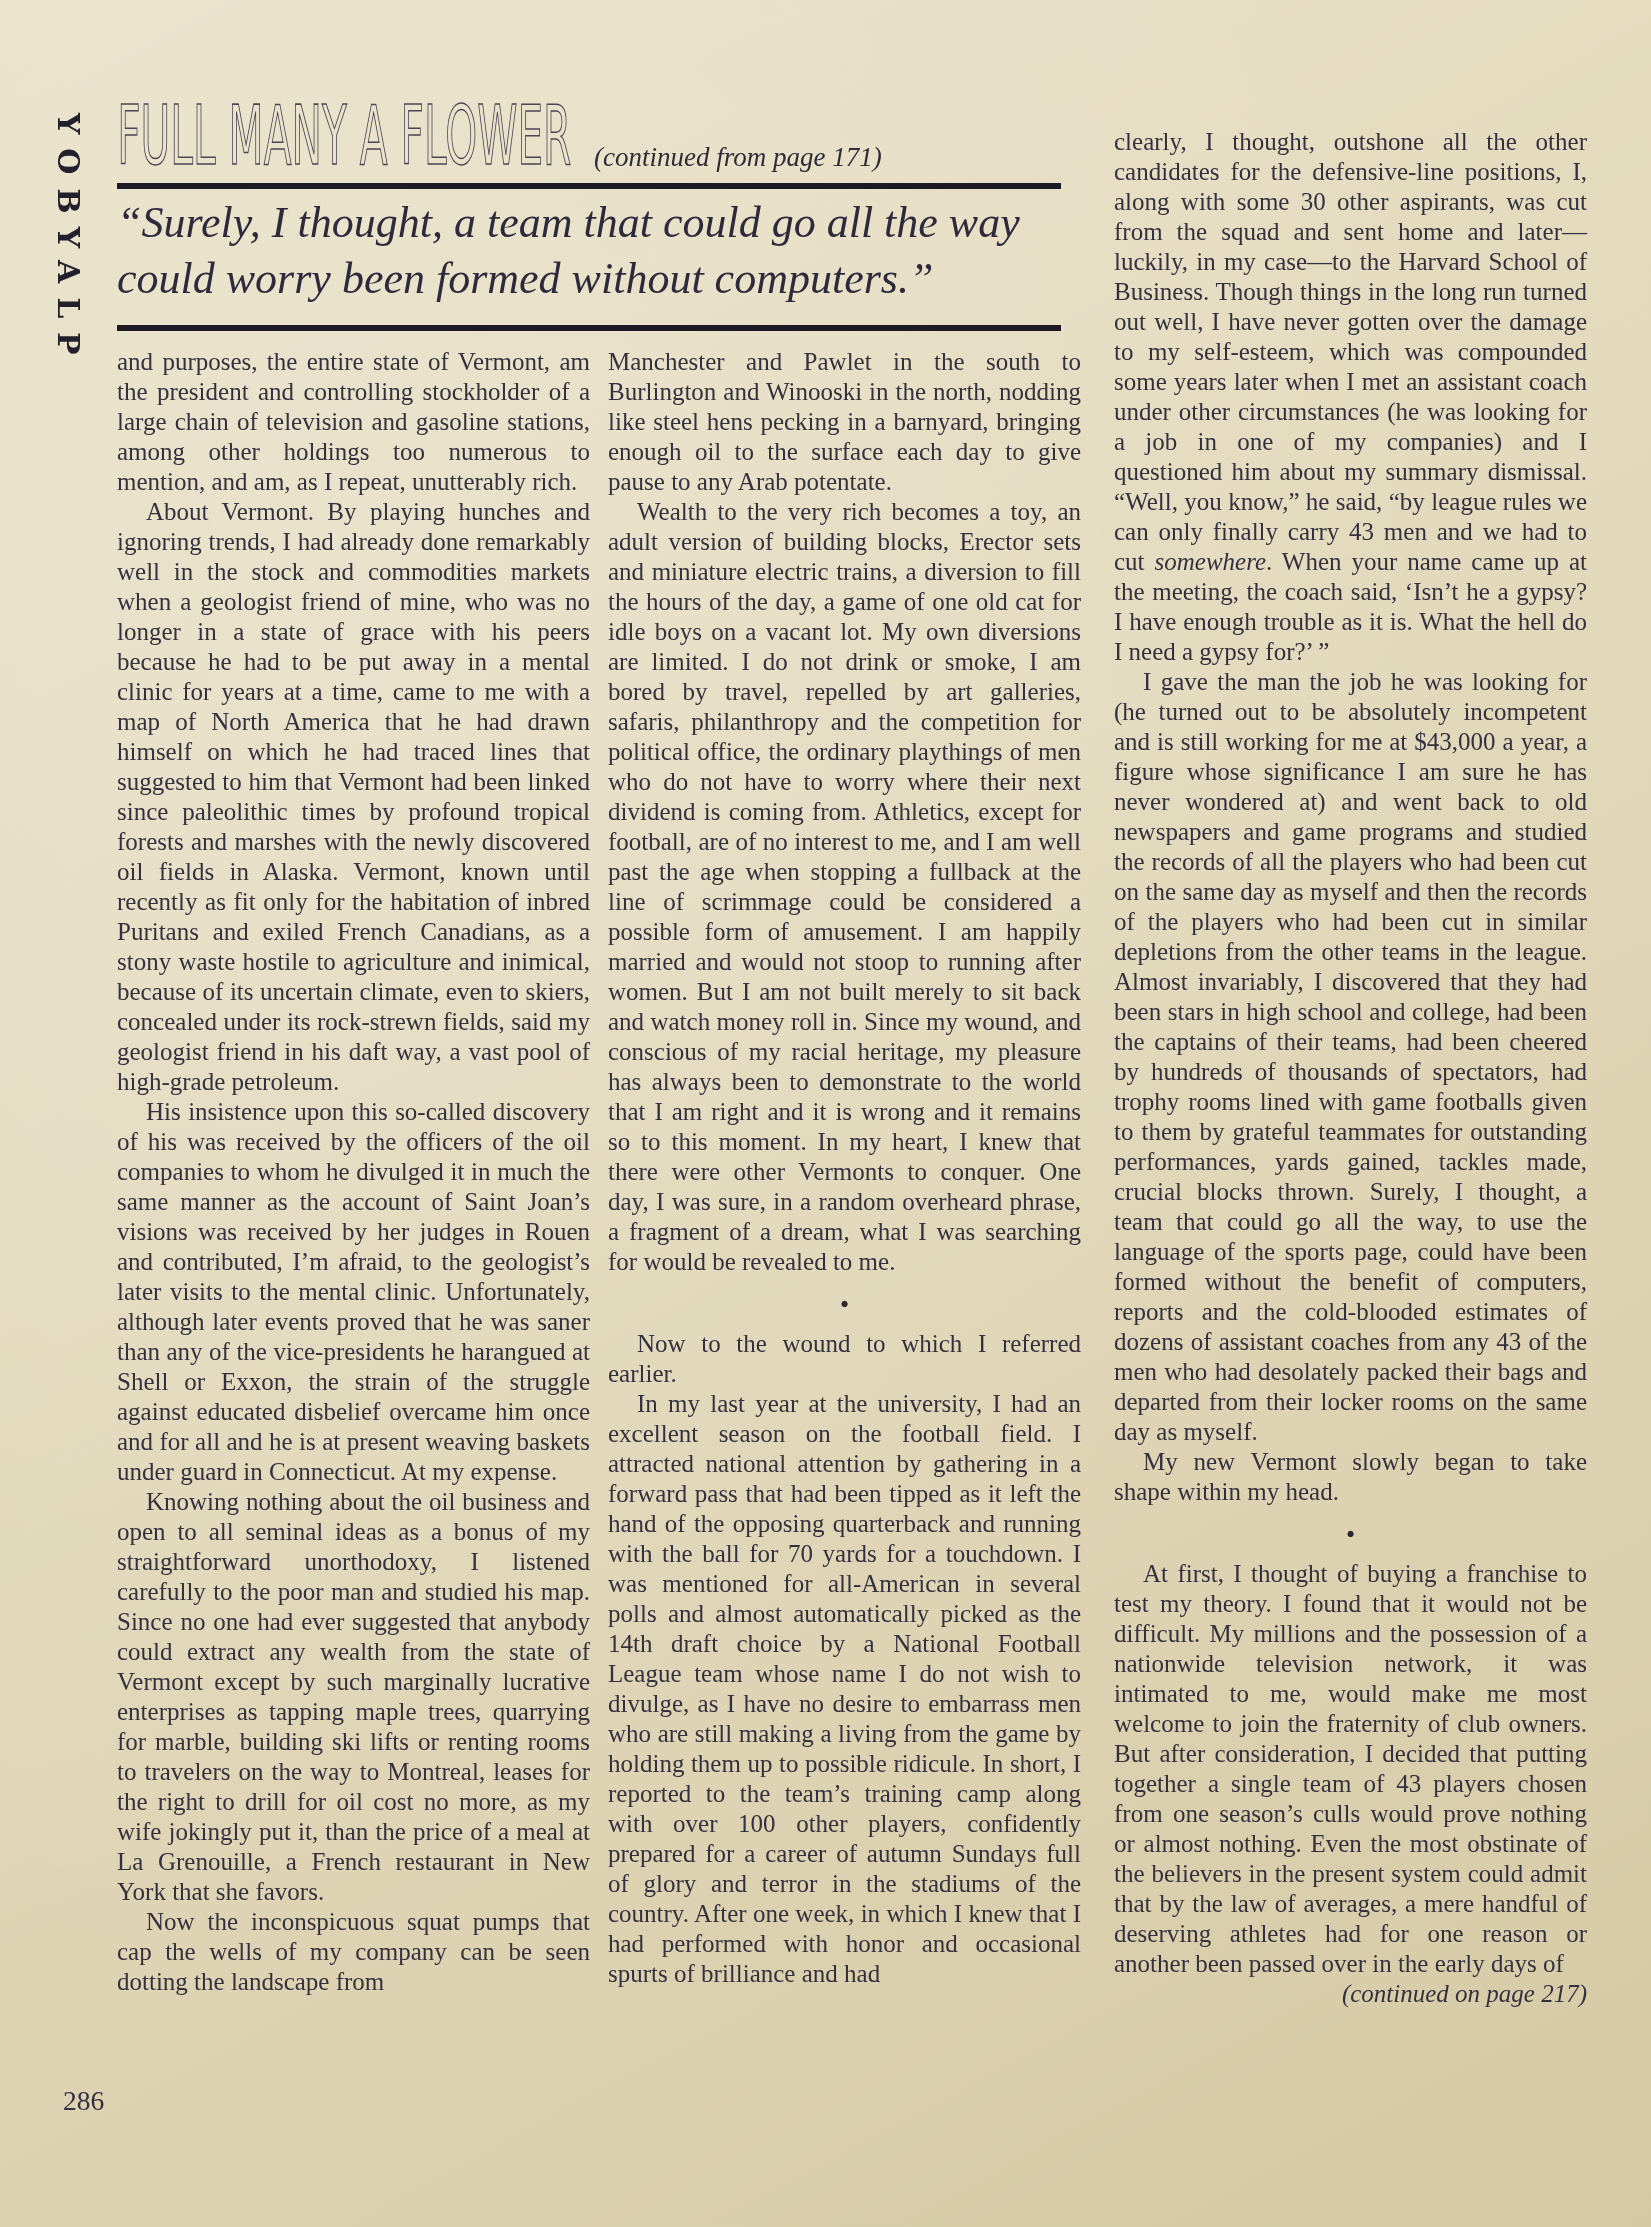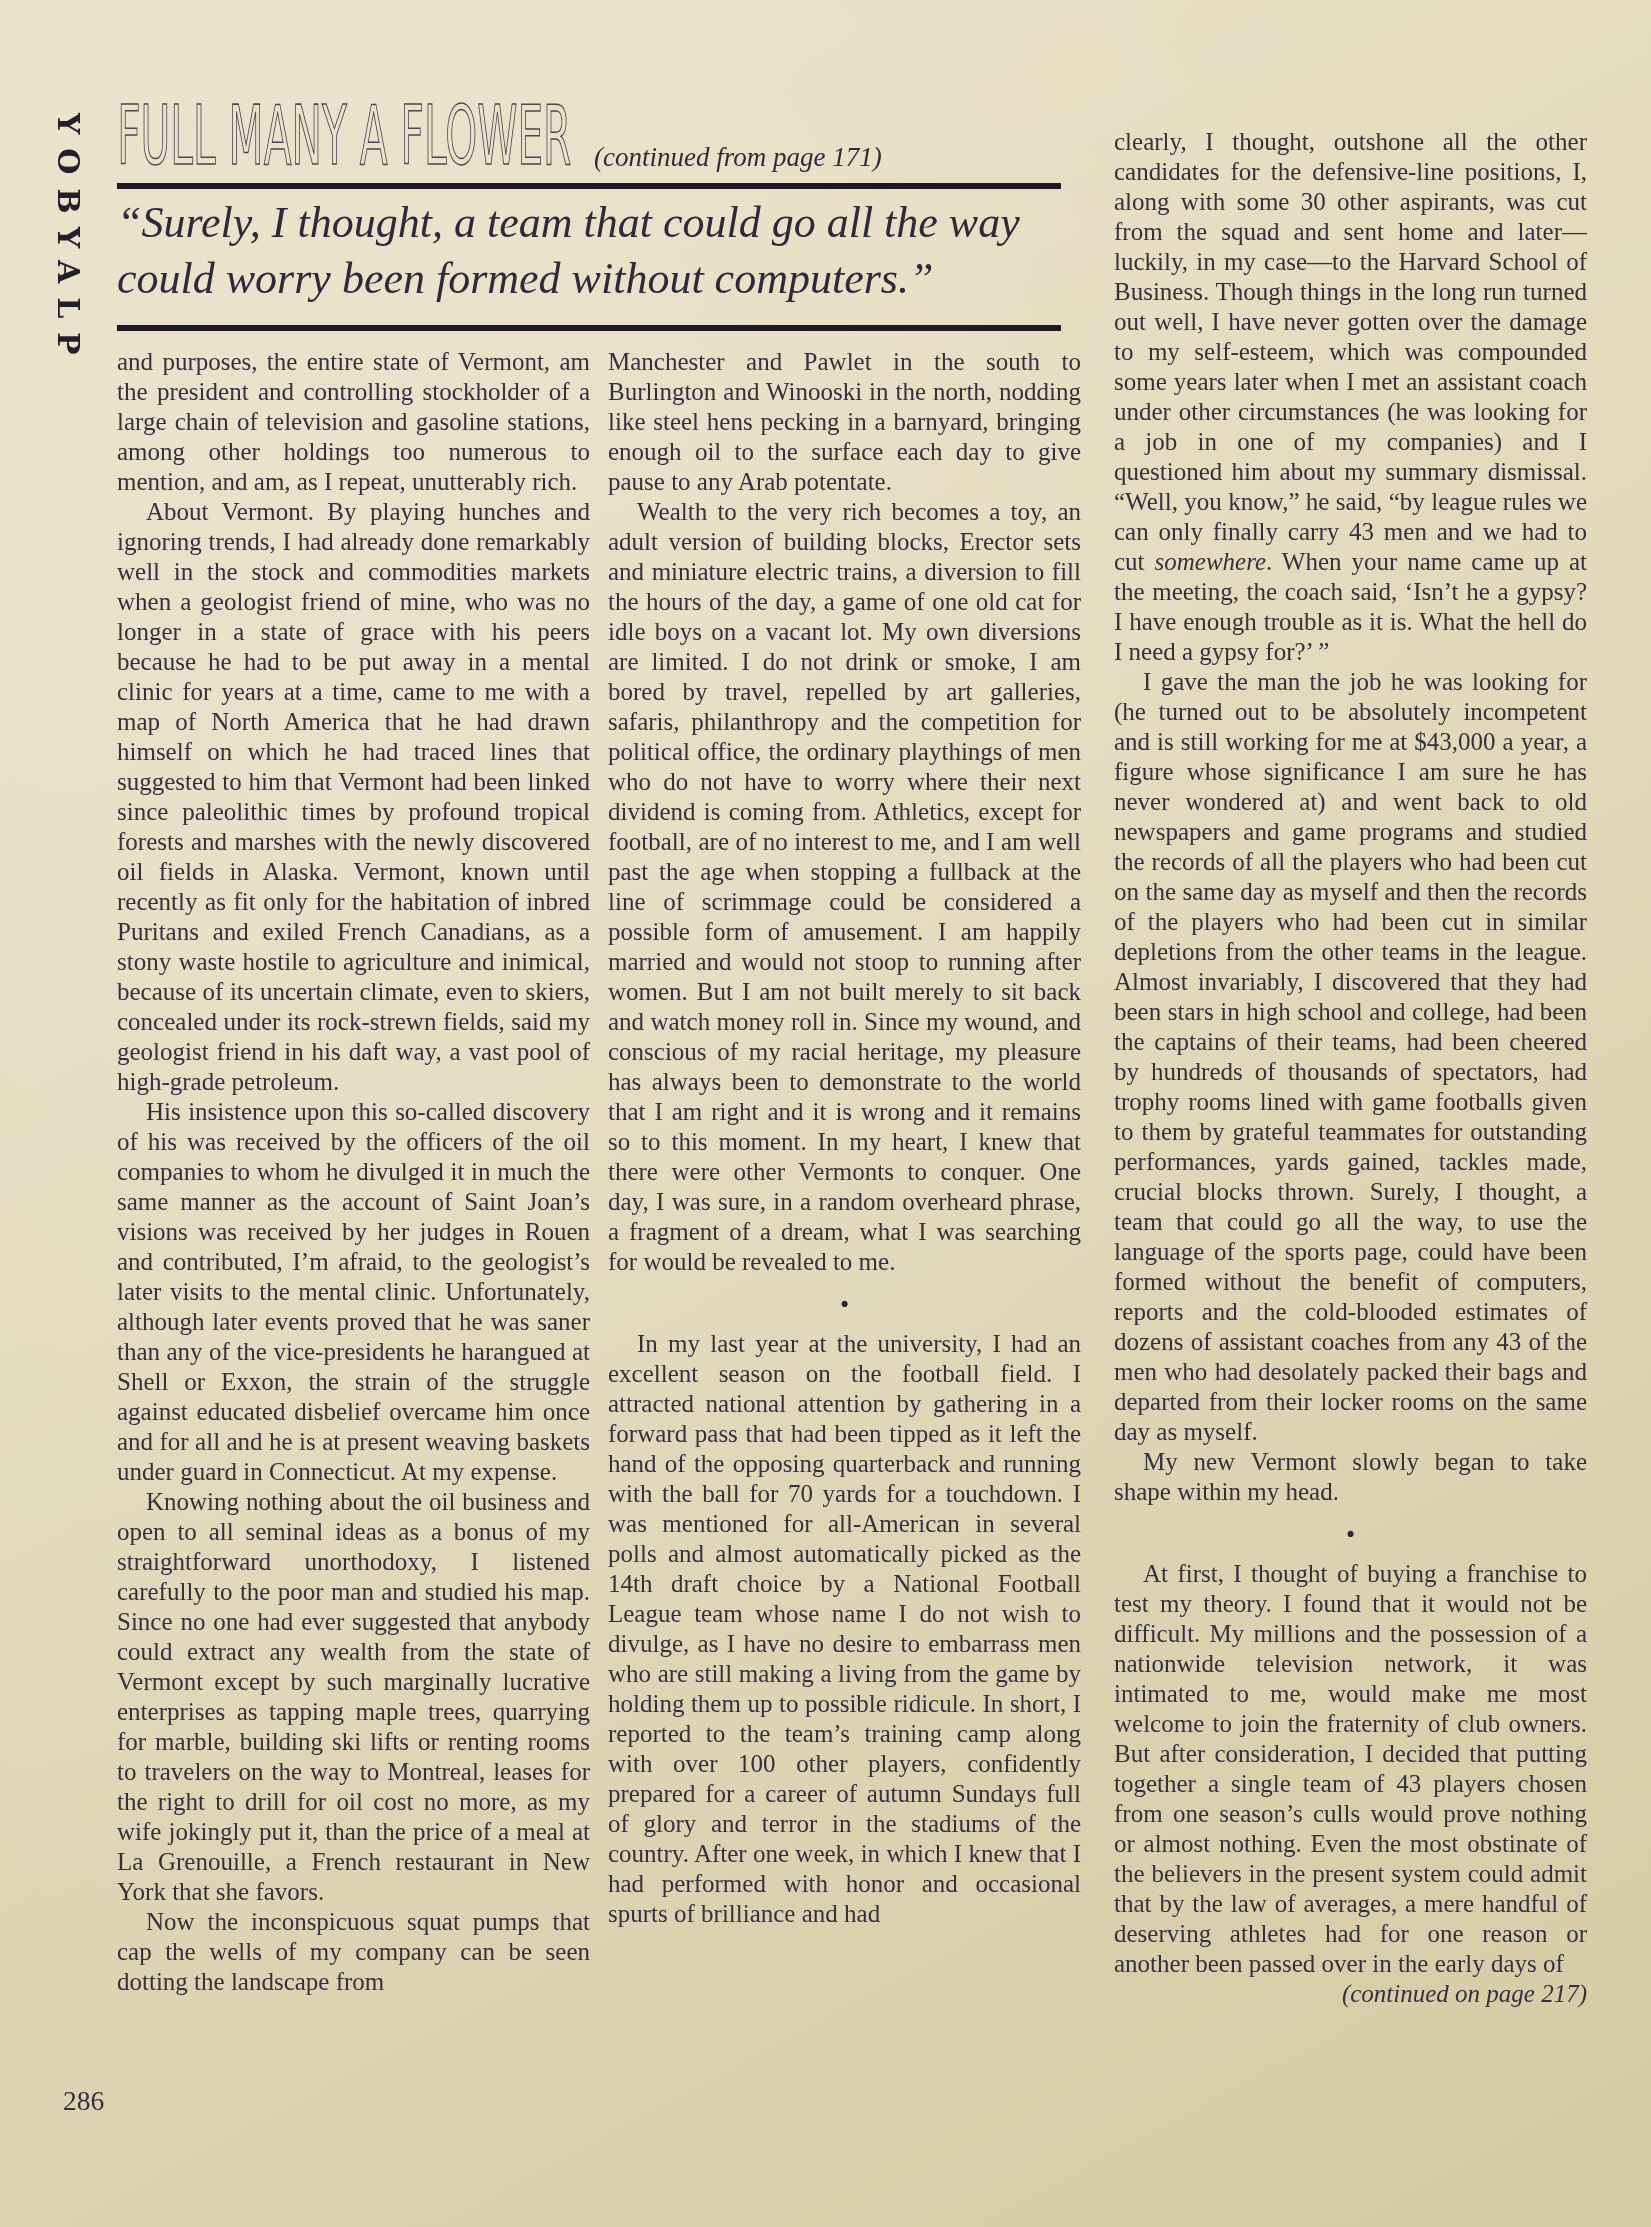--- a/index.html
+++ b/index.html
@@ -106,20 +106,21 @@
       <p class="">and purposes, the entire state of Vermont, am the president and controlling stockholder of a large chain of television and gasoline stations, among other holdings too numerous to mention, and am, as I repeat, unutterably rich.</p>
       <p class="indent">About Vermont. By playing hunches and ignoring trends, I had already done remarkably well in the stock and commodities markets when a geologist friend of mine, who was no longer in a state of grace with his peers because he had to be put away in a mental clinic for years at a time, came to me with a map of North America that he had drawn himself on which he had traced lines that suggested to him that Vermont had been linked since paleolithic times by profound tropical forests and marshes with the newly discovered oil fields in Alaska. Vermont, known until recently as fit only for the habitation of inbred Puritans and exiled French Canadians, as a stony waste hostile to agriculture and inimical, because of its uncertain climate, even to skiers, concealed under its rock-strewn fields, said my geologist friend in his daft way, a vast pool of high-grade petroleum.</p>
       <p class="indent">His insistence upon this so-called discovery of his was received by the officers of the oil companies to whom he divulged it in much the same manner as the account of Saint Joan’s visions was received by her judges in Rouen and contributed, I’m afraid, to the geologist’s later visits to the mental clinic. Unfortunately, although later events proved that he was saner than any of the vice-presidents he harangued at Shell or Exxon, the strain of the struggle against educated disbelief overcame him once and for all and he is at present weaving baskets under guard in Connecticut. At my expense.</p>
       <p class="indent">Knowing nothing about the oil business and open to all seminal ideas as a bonus of my straightforward unorthodoxy, I listened carefully to the poor man and studied his map. Since no one had ever suggested that anybody could extract any wealth from the state of Vermont except by such marginally lucrative enterprises as tapping maple trees, quarrying for marble, building ski lifts or renting rooms to travelers on the way to Montreal, leases for the right to drill for oil cost no more, as my wife jokingly put it, than the price of a meal at La Grenouille, a French restaurant in New York that she favors.</p>
       <p class="indent">Now the inconspicuous squat pumps that cap the wells of my company can be seen dotting the landscape from</p>
     </div>
   <div class="col col-2">
       <p class="">Manchester and Pawlet in the south to Burlington and Winooski in the north, nodding like steel hens pecking in a barnyard, bringing enough oil to the surface each day to give pause to any Arab potentate.</p>
       <p class="indent">Wealth to the very rich becomes a toy, an adult version of building blocks, Erector sets and miniature electric trains, a diversion to fill the hours of the day, a game of one old cat for idle boys on a vacant lot. My own diversions are limited. I do not drink or smoke, I am bored by travel, repelled by art galleries, safaris, philanthropy and the competition for political office, the ordinary playthings of men who do not have to worry where their next dividend is coming from. Athletics, except for football, are of no interest to me, and I am well past the age when stopping a fullback at the line of scrimmage could be considered a possible form of amusement. I am happily married and would not stoop to running after women. But I am not built merely to sit back and watch money roll in. Since my wound, and conscious of my racial heritage, my pleasure has always been to demonstrate to the world that I am right and it is wrong and it remains so to this moment. In my heart, I knew that there were other Vermonts to conquer. One day, I was sure, in a random overheard phrase, a fragment of a dream, what I was searching for would be revealed to me.</p>
       <div class="col-bullet">●</div>
+      <p class="indent">Now to the wound to which I referred earlier.</p>
       <p class="indent">In my last year at the university, I had an excellent season on the football field. I attracted national attention by gathering in a forward pass that had been tipped as it left the hand of the opposing quarterback and running with the ball for 70 yards for a touchdown. I was mentioned for all-American in several polls and almost automatically picked as the 14th draft choice by a National Football League team whose name I do not wish to divulge, as I have no desire to embarrass men who are still making a living from the game by holding them up to possible ridicule. In short, I reported to the team’s training camp along with over 100 other players, confidently prepared for a career of autumn Sundays full of glory and terror in the stadiums of the country. After one week, in which I knew that I had performed with honor and occasional spurts of brilliance and had</p>
     </div>
   <div class="col col-3">
       <p class="">clearly, I thought, outshone all the other candidates for the defensive-line positions, I, along with some 30 other aspirants, was cut from the squad and sent home and later—luckily, in my case—to the Harvard School of Business. Though things in the long run turned out well, I have never gotten over the damage to my self-esteem, which was compounded some years later when I met an assistant coach under other circumstances (he was looking for a job in one of my companies) and I questioned him about my summary dismissal. “Well, you know,” he said, “by league rules we can only finally carry 43 men and we had to cut <em>somewhere</em>. When your name came up at the meeting, the coach said, ‘Isn’t he a gypsy? I have enough trouble as it is. What the hell do I need a gypsy for?’ ”</p>
       <p class="indent">I gave the man the job he was looking for (he turned out to be absolutely incompetent and is still working for me at $43,000 a year, a figure whose significance I am sure he has never wondered at) and went back to old newspapers and game programs and studied the records of all the players who had been cut on the same day as myself and then the records of the players who had been cut in similar depletions from the other teams in the league. Almost invariably, I discovered that they had been stars in high school and college, had been the captains of their teams, had been cheered by hundreds of thousands of spectators, had trophy rooms lined with game footballs given to them by grateful teammates for outstanding performances, yards gained, tackles made, crucial blocks thrown. Surely, I thought, a team that could go all the way, to use the language of the sports page, could have been formed without the benefit of computers, reports and the cold-blooded estimates of dozens of assistant coaches from any 43 of the men who had desolately packed their bags and departed from their locker rooms on the same day as myself.</p>
       <p class="indent">My new Vermont slowly began to take shape within my head.</p>
       <div class="col-bullet">●</div>
       <p class="indent">At first, I thought of buying a franchise to test my theory. I found that it would not be difficult. My millions and the possession of a nationwide television network, it was intimated to me, would make me most welcome to join the fraternity of club owners. But after consideration, I decided that putting together a single team of 43 players chosen from one season’s culls would prove nothing or almost nothing. Even the most obstinate of the believers in the present system could admit that by the law of averages, a mere handful of deserving athletes had for one reason or another been passed over in the early days of</p>
       <p class=" right italic">(continued on page 217)</p>
     </div>

